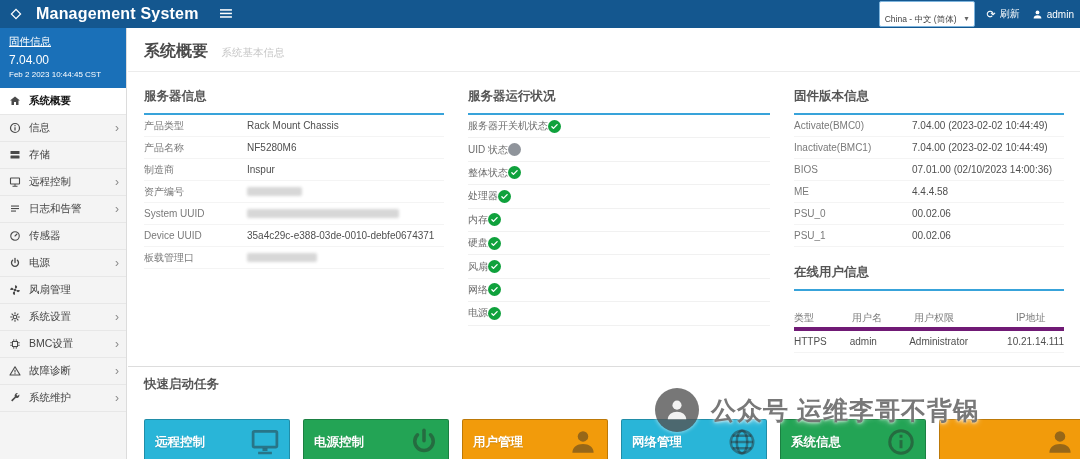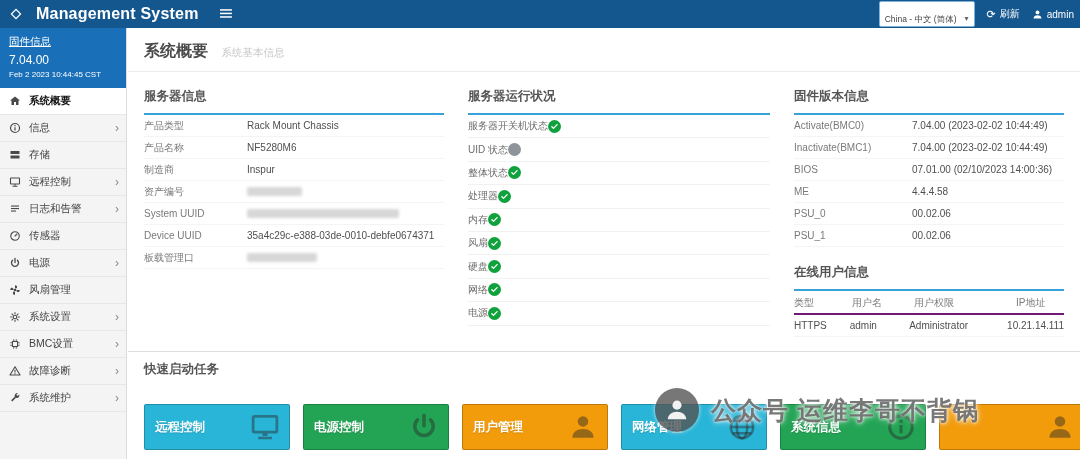--- a/index.html
+++ b/index.html
@@ -49,21 +49,21 @@
 .info-label{width:103px;flex-shrink:0;color:#7a7a7a;white-space:nowrap}
 .info-value{color:#4f4f4f;white-space:nowrap;overflow:hidden}
 .redacted{display:inline-block;height:9px;border-radius:2px;background:#d7d7d7;filter:blur(1.6px)}
 .health-row{display:flex;align-items:center;justify-content:flex-start;height:23.4px;border-bottom:1px solid #f1f1f1;font-size:10px;color:#6d6d6d;padding-right:38px}
 .status-dot{width:13px;height:13px;border-radius:50%;display:flex;align-items:center;justify-content:center;flex-shrink:0}
 .status-ok{background:#0fa13c}
 .status-off{background:#8f949b}
 .status-dot svg{width:9px;height:9px}
 .fw-row .info-label{width:118px}
 .users-head,.users-row{display:flex;align-items:center;height:22px;font-size:10px}
-.users-head{color:#7a7a7a;border-bottom:2px solid #701a75;margin-top:2px}
+.users-head{color:#7a7a7a;border-bottom:4px solid #701a75;margin-top:18px}
 .users-row{color:#4f4f4f;border-bottom:1px solid #f4f4f4}
 .uc-0{width:58px}.uc-1{width:62px}.uc-2{width:102px}.uc-3{flex:1}
 
 
 .quick{margin-top:13px;border-top:1px solid #ddd;padding:9px 16px 0}
 .quick h3{font-size:12.5px;font-weight:bold;color:#555;margin-bottom:26px}
 .quick-buttons{display:flex;gap:13px}
 .task-btn{width:146px;height:46px;flex-shrink:0;display:flex;align-items:center;justify-content:space-between;padding:0 9px 0 10px;border:1px solid rgba(0,0,0,.22);border-radius:2px;cursor:pointer}
 .tb-label{color:#fff;font-weight:bold;font-size:12.5px;white-space:nowrap;text-shadow:0 1px 1px rgba(0,0,0,.15)}
 .tb-icon{width:30px;height:30px;color:rgba(40,40,40,.45)}
@@ -293,29 +293,29 @@
             </div>
             <div class="health-row">
               <span>内存</span>
               <span class="status-dot status-ok">
                 <svg viewBox="0 0 24 24">
                   <path d="M5 12.8l4.2 4.2L19 7" fill="none" stroke="#fff" stroke-width="3.6" stroke-linecap="round" stroke-linejoin="round"></path>
                 </svg>
               </span>
             </div>
             <div class="health-row">
+              <span>硬盘</span>
+              <span class="status-dot status-ok">
+                <svg viewBox="0 0 24 24">
+                  <path d="M5 12.8l4.2 4.2L19 7" fill="none" stroke="#fff" stroke-width="3.6" stroke-linecap="round" stroke-linejoin="round"></path>
+                </svg>
+              </span>
+            </div>
+            <div class="health-row">
               <span>风扇</span>
-              <span class="status-dot status-ok">
-                <svg viewBox="0 0 24 24">
-                  <path d="M5 12.8l4.2 4.2L19 7" fill="none" stroke="#fff" stroke-width="3.6" stroke-linecap="round" stroke-linejoin="round"></path>
-                </svg>
-              </span>
-            </div>
-            <div class="health-row">
-              <span>硬盘</span>
               <span class="status-dot status-ok">
                 <svg viewBox="0 0 24 24">
                   <path d="M5 12.8l4.2 4.2L19 7" fill="none" stroke="#fff" stroke-width="3.6" stroke-linecap="round" stroke-linejoin="round"></path>
                 </svg>
               </span>
             </div>
             <div class="health-row">
               <span>网络</span>
               <span class="status-dot status-ok">
                 <svg viewBox="0 0 24 24">

